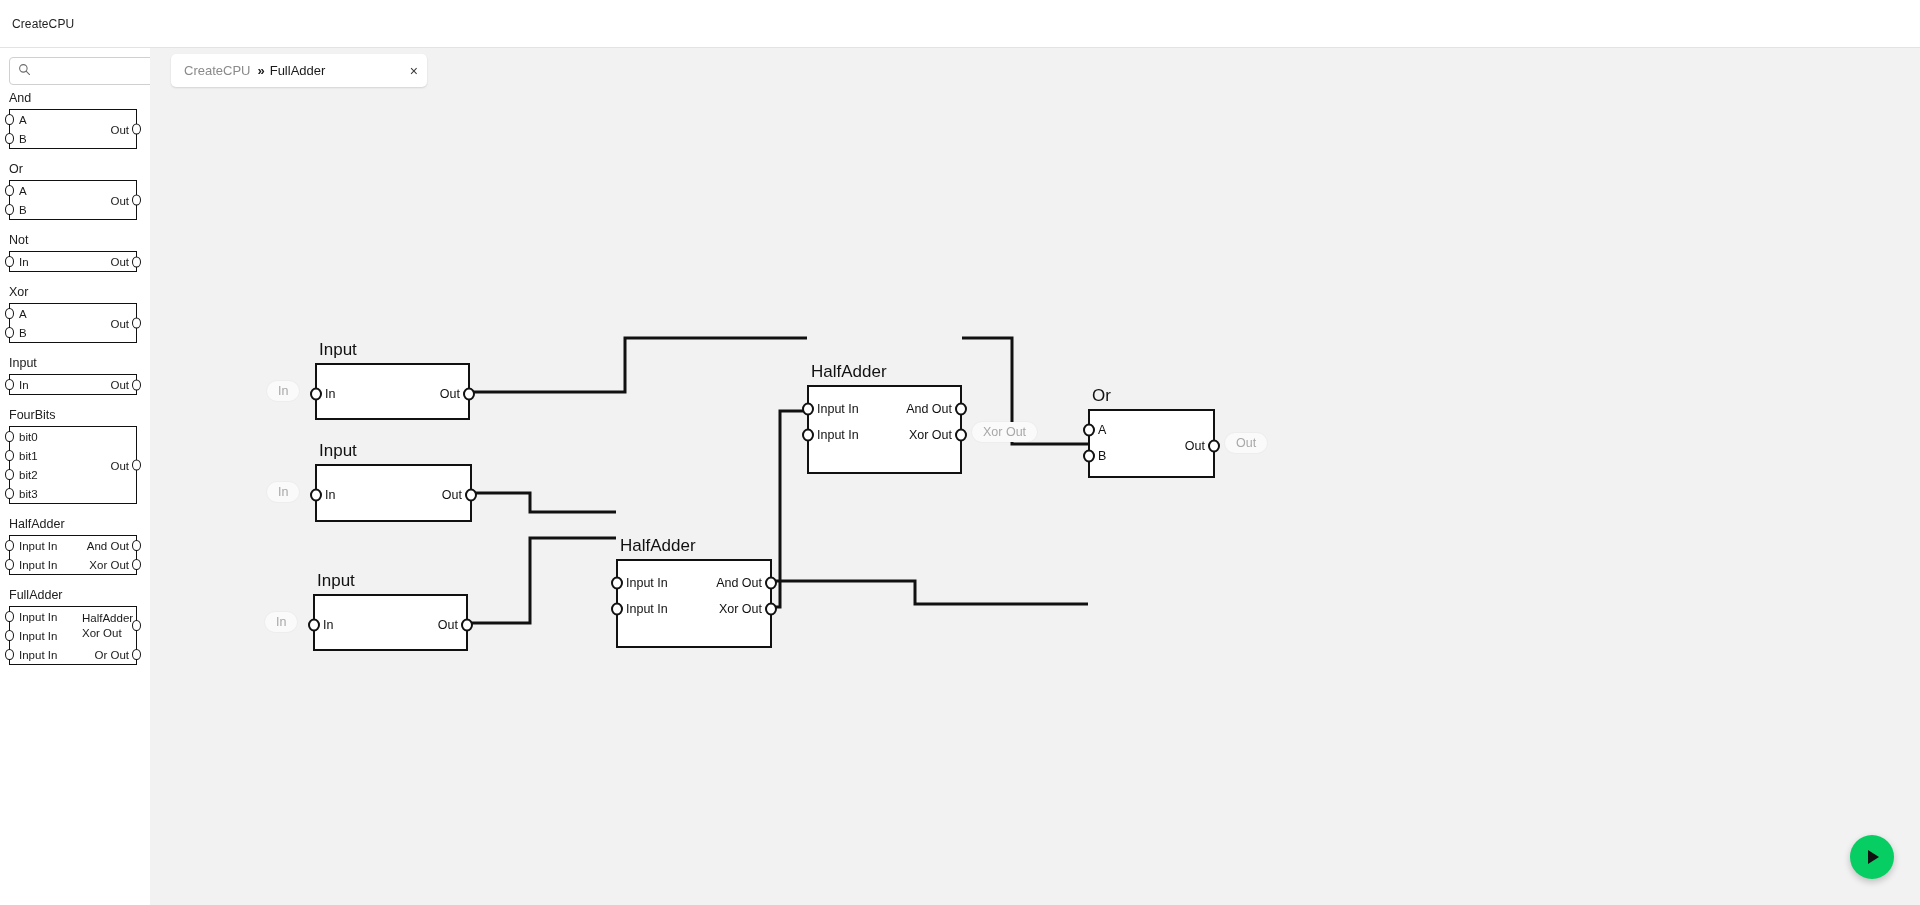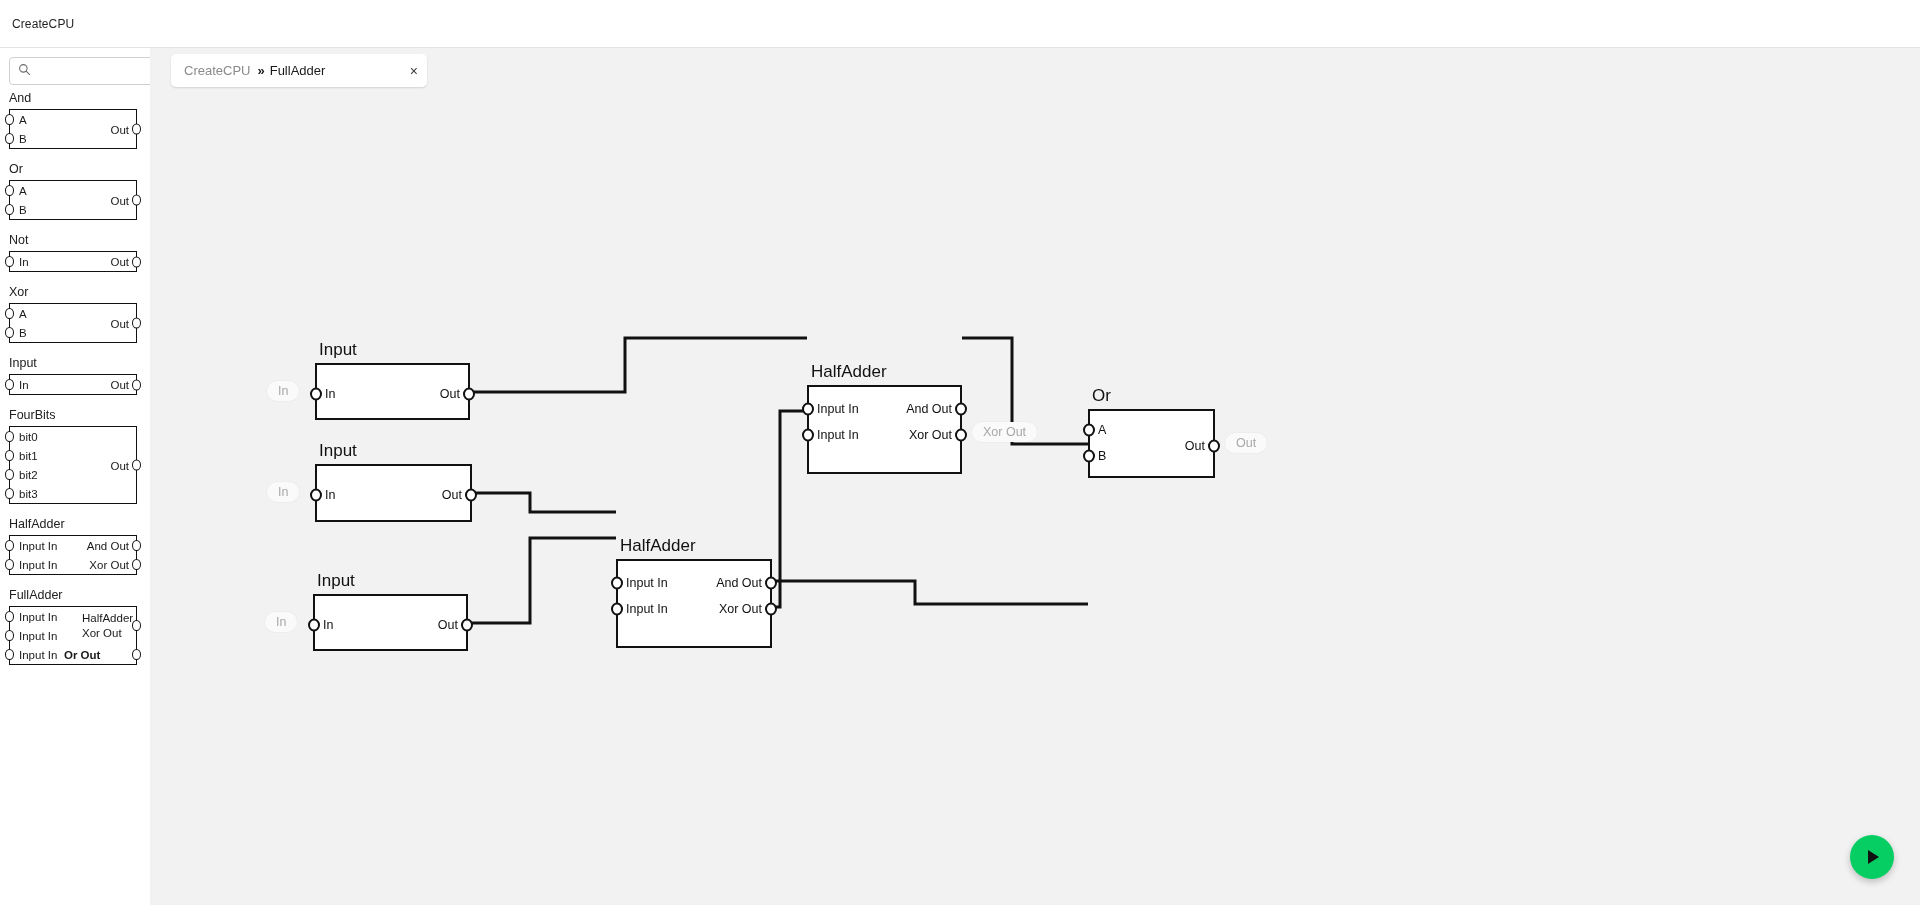--- a/index.html
+++ b/index.html
@@ -388,21 +388,21 @@
                   <span class="pinhole left" style="top: 4px;"></span>
                   <span class="pal-pinname">Input In</span>
                 </div>
               </div>
               <div class="pal-col-out">
                 <div style="text-align: right;">
                   <div class="pal-pinrow" style="justify-content: flex-end; height: 38px;">
                     <span class="pal-outname" style="line-height: 15px; white-space: normal; display: inline-block; width: 54px; text-align: left; margin-left: 18px;">HalfAdder Xor Out</span>
                     <span class="pinhole right" style="top: 13px;"></span>
                   </div>
-                  <div class="pal-pinrow" style="justify-content: flex-start; font-weight: bold;">
+                  <div class="pal-pinrow" style="justify-content: flex-end;">
                     <span class="pal-outname">Or Out</span>
                     <span class="pinhole right" style="top: 4px;"></span>
                   </div>
                 </div>
               </div>
             </div>
           </div>
         </div>
       </div>
   </div>

